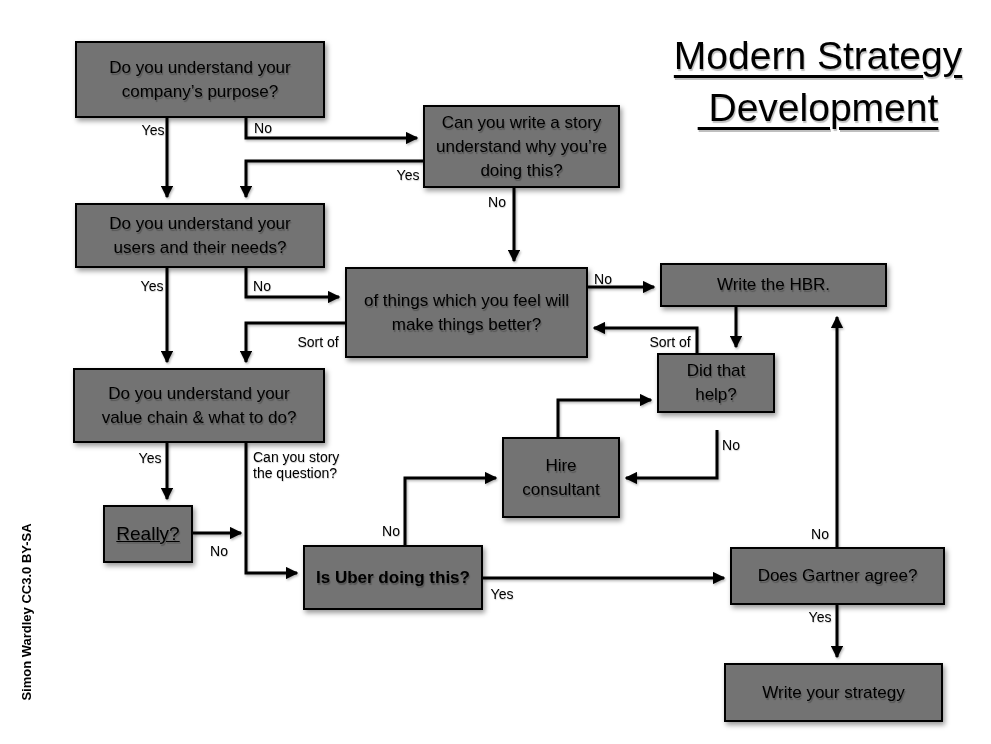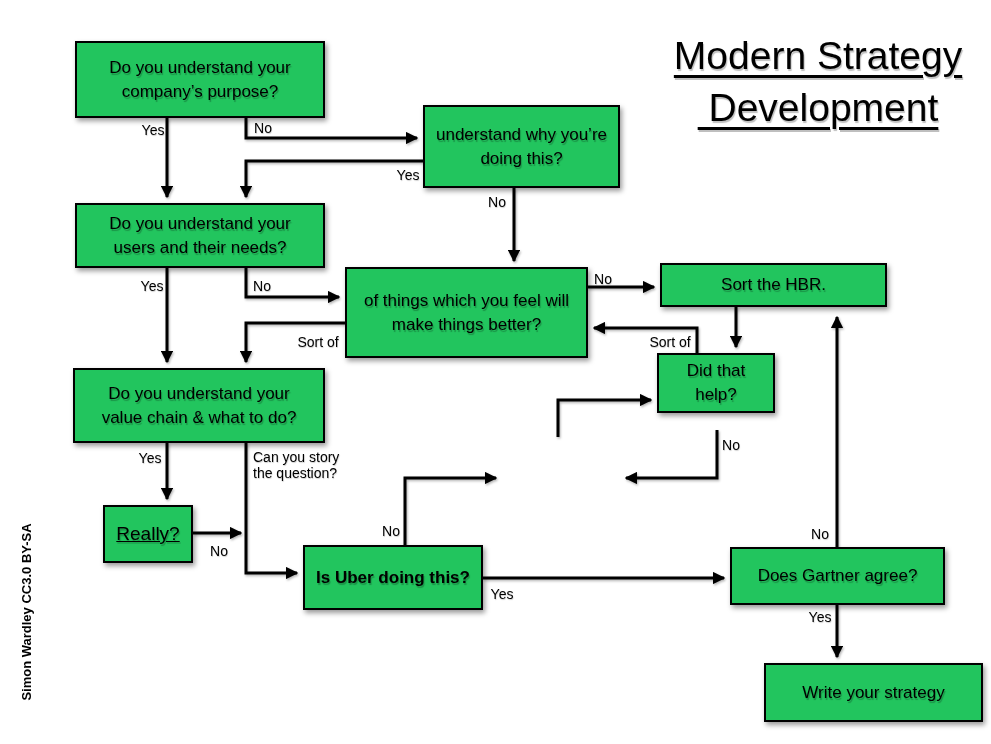--- a/index.html
+++ b/index.html
@@ -7,21 +7,21 @@
     position:relative;
     width:991px;height:744px;
     background:#ffffff;
     font-family:"Liberation Sans", sans-serif;
     color:#000;
     overflow:hidden;
   }
   #edges{position:absolute;left:0;top:0;z-index:0;}
   .box{
     position:absolute;
-    background:#22c55e;
+    background:#737373;
     border:2px solid #000;
     box-shadow:2px 3px 5px rgba(0,0,0,0.4);
     display:flex;
     flex-direction:column;
     align-items:center;
     justify-content:center;
     z-index:1;
     box-sizing:border-box;
   }
   .box .ln{
@@ -115,62 +115,67 @@
   </div>
 
   <div id="attribution">Simon Wardley CC3.0 BY-SA</div>
 
   <div class="box" style="left:75px;top:41px;width:250px;height:77px;">
     <div class="ln">Do you understand your</div>
     <div class="ln">company’s purpose?</div>
   </div>
 
   <div class="box" style="left:423px;top:105px;width:197px;height:83px;">
+    <div class="ln">Can you write a story</div>
     <div class="ln">understand why you’re</div>
     <div class="ln">doing this?</div>
   </div>
 
   <div class="box" style="left:75px;top:203px;width:250px;height:65px;">
     <div class="ln">Do you understand your</div>
     <div class="ln">users and their needs?</div>
   </div>
 
   <div class="box" style="left:345px;top:267px;width:243px;height:91px;">
     <div class="ln">of things which you feel will</div>
     <div class="ln">make things better?</div>
   </div>
 
   <div class="box" style="left:660px;top:263px;width:227px;height:44px;">
-    <div class="ln">Sort the HBR.</div>
+    <div class="ln">Write the HBR.</div>
   </div>
 
   <div class="box" style="left:73px;top:368px;width:252px;height:75px;">
     <div class="ln">Do you understand your</div>
     <div class="ln">value chain &amp; what to do?</div>
   </div>
 
   <div class="box" style="left:657px;top:353px;width:118px;height:60px;">
     <div class="ln">Did that</div>
     <div class="ln">help?</div>
   </div>
 
+  <div class="box" style="left:502px;top:437px;width:118px;height:81px;">
+    <div class="ln">Hire</div>
+    <div class="ln">consultant</div>
+  </div>
 
   <div class="box" style="left:103px;top:505px;width:90px;height:58px;text-decoration:underline;">
     <div class="ln" style="font-size:19px;">Really?</div>
   </div>
 
   <div class="box" style="left:303px;top:545px;width:180px;height:65px;font-weight:bold;">
     <div class="ln">Is Uber doing this?</div>
   </div>
 
   <div class="box" style="left:730px;top:547px;width:215px;height:58px;">
     <div class="ln">Does Gartner agree?</div>
   </div>
 
-  <div class="box" style="left:764px;top:663px;width:219px;height:59px;">
+  <div class="box" style="left:724px;top:663px;width:219px;height:59px;">
     <div class="ln">Write your strategy</div>
   </div>
 
   <div class="edge-label" style="left:153px;top:130px;">Yes</div>
   <div class="edge-label" style="left:263px;top:128px;">No</div>
   <div class="edge-label" style="left:408px;top:175px;">Yes</div>
   <div class="edge-label" style="left:497px;top:202px;">No</div>
   <div class="edge-label" style="left:152px;top:286px;">Yes</div>
   <div class="edge-label" style="left:262px;top:286px;">No</div>
   <div class="edge-label" style="left:318px;top:342px;">Sort of</div>

